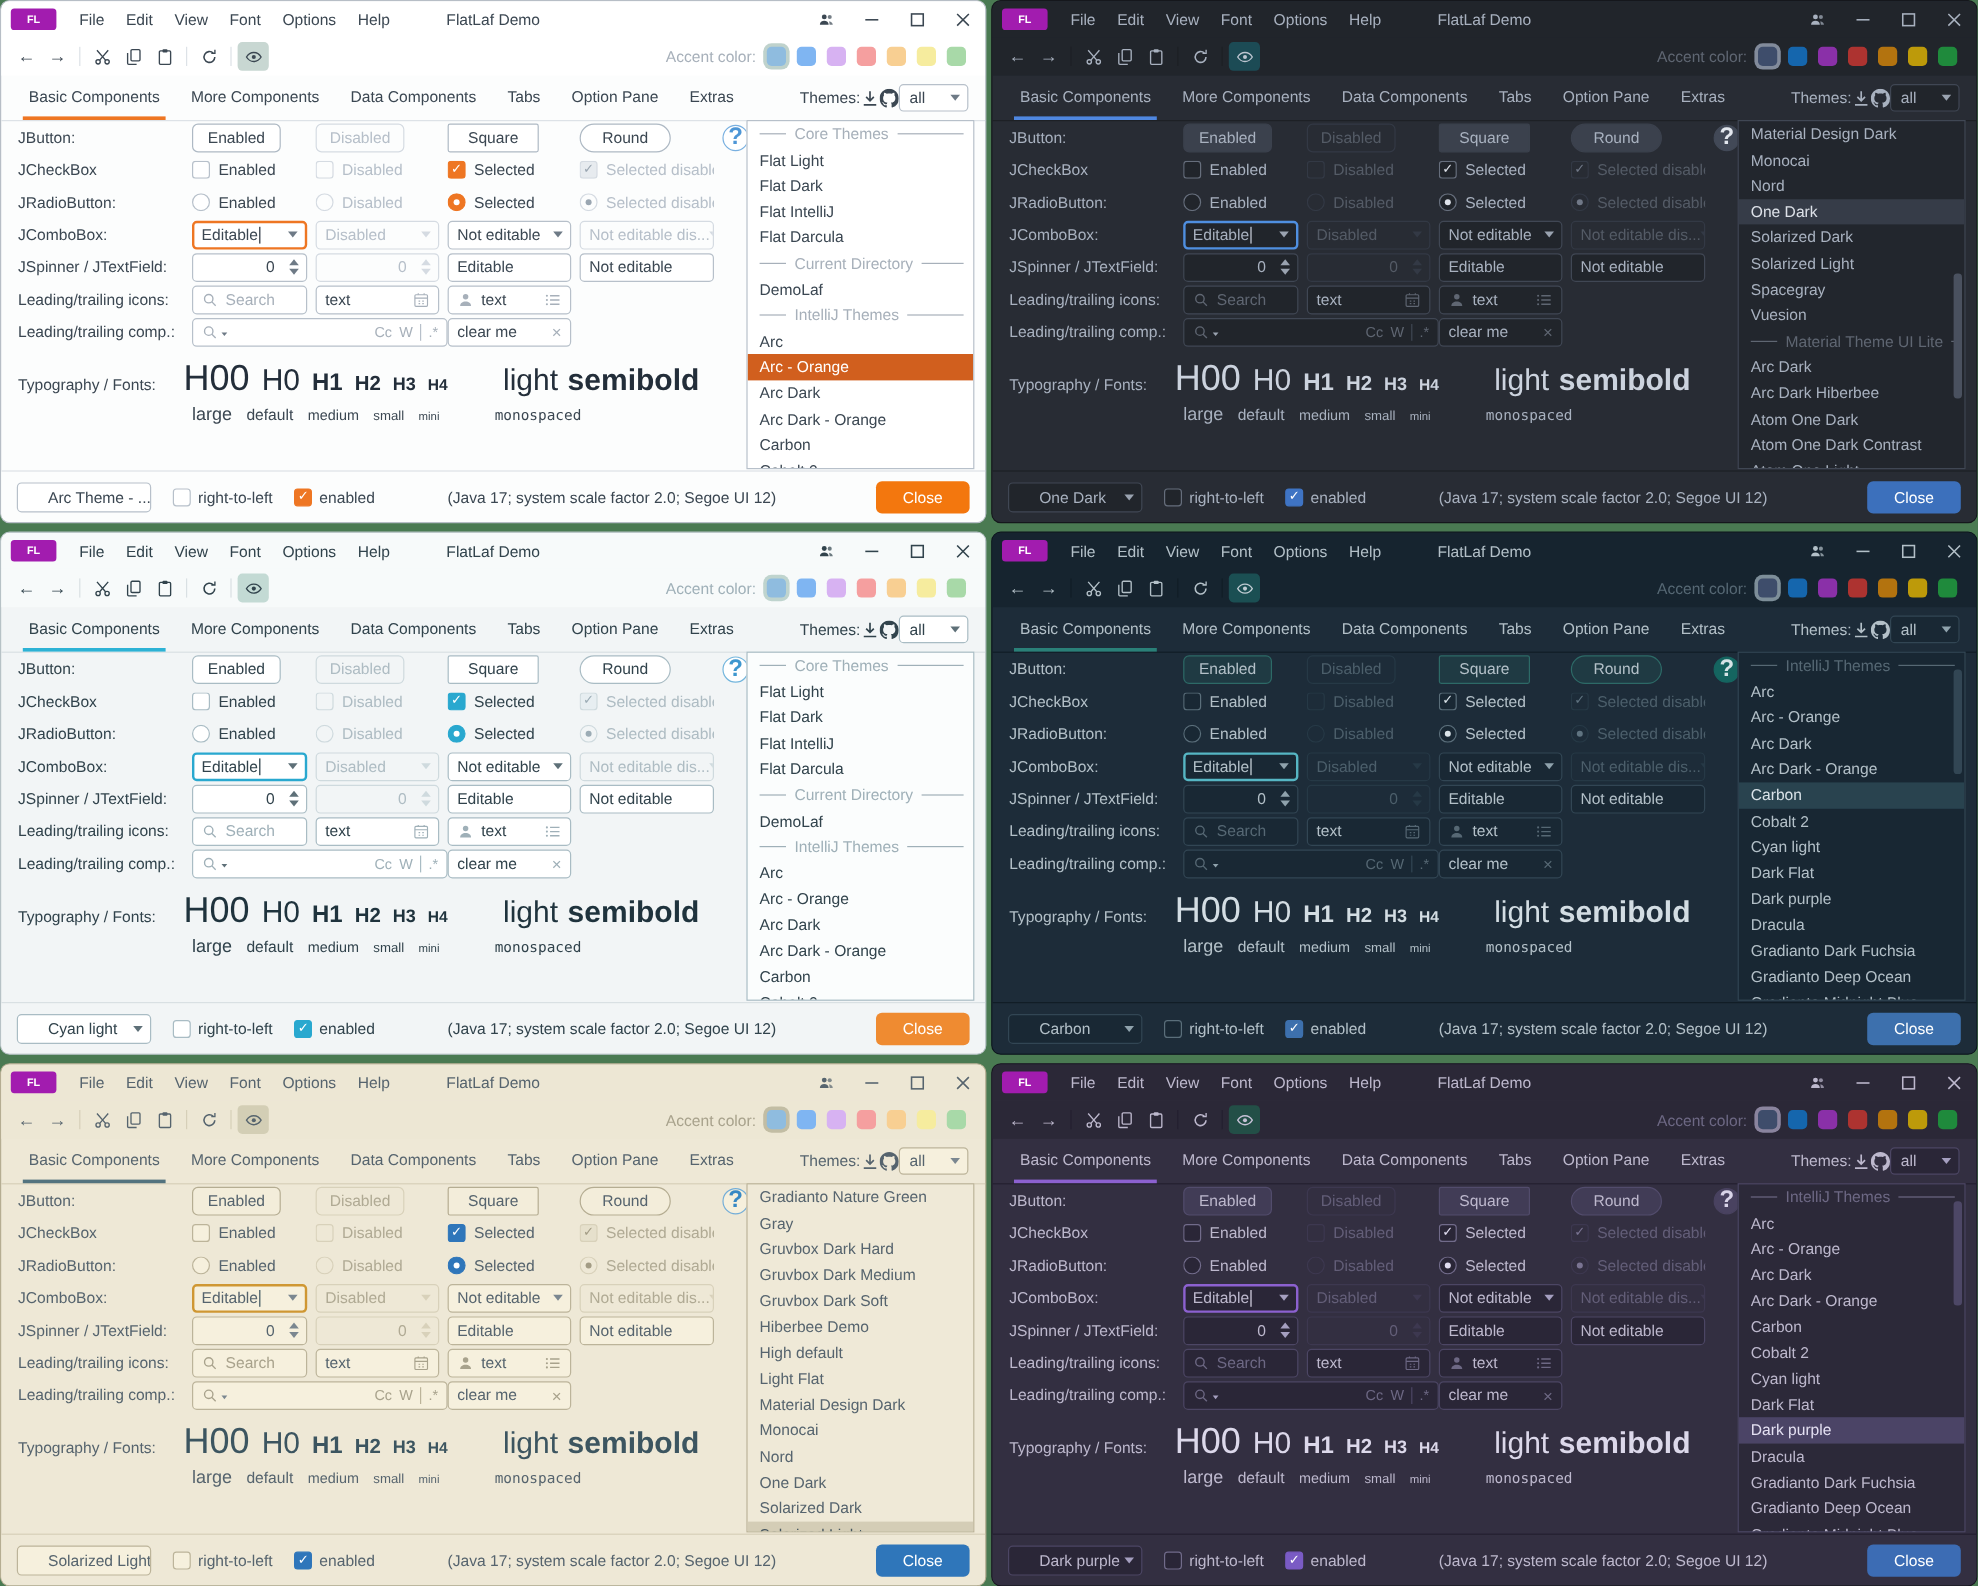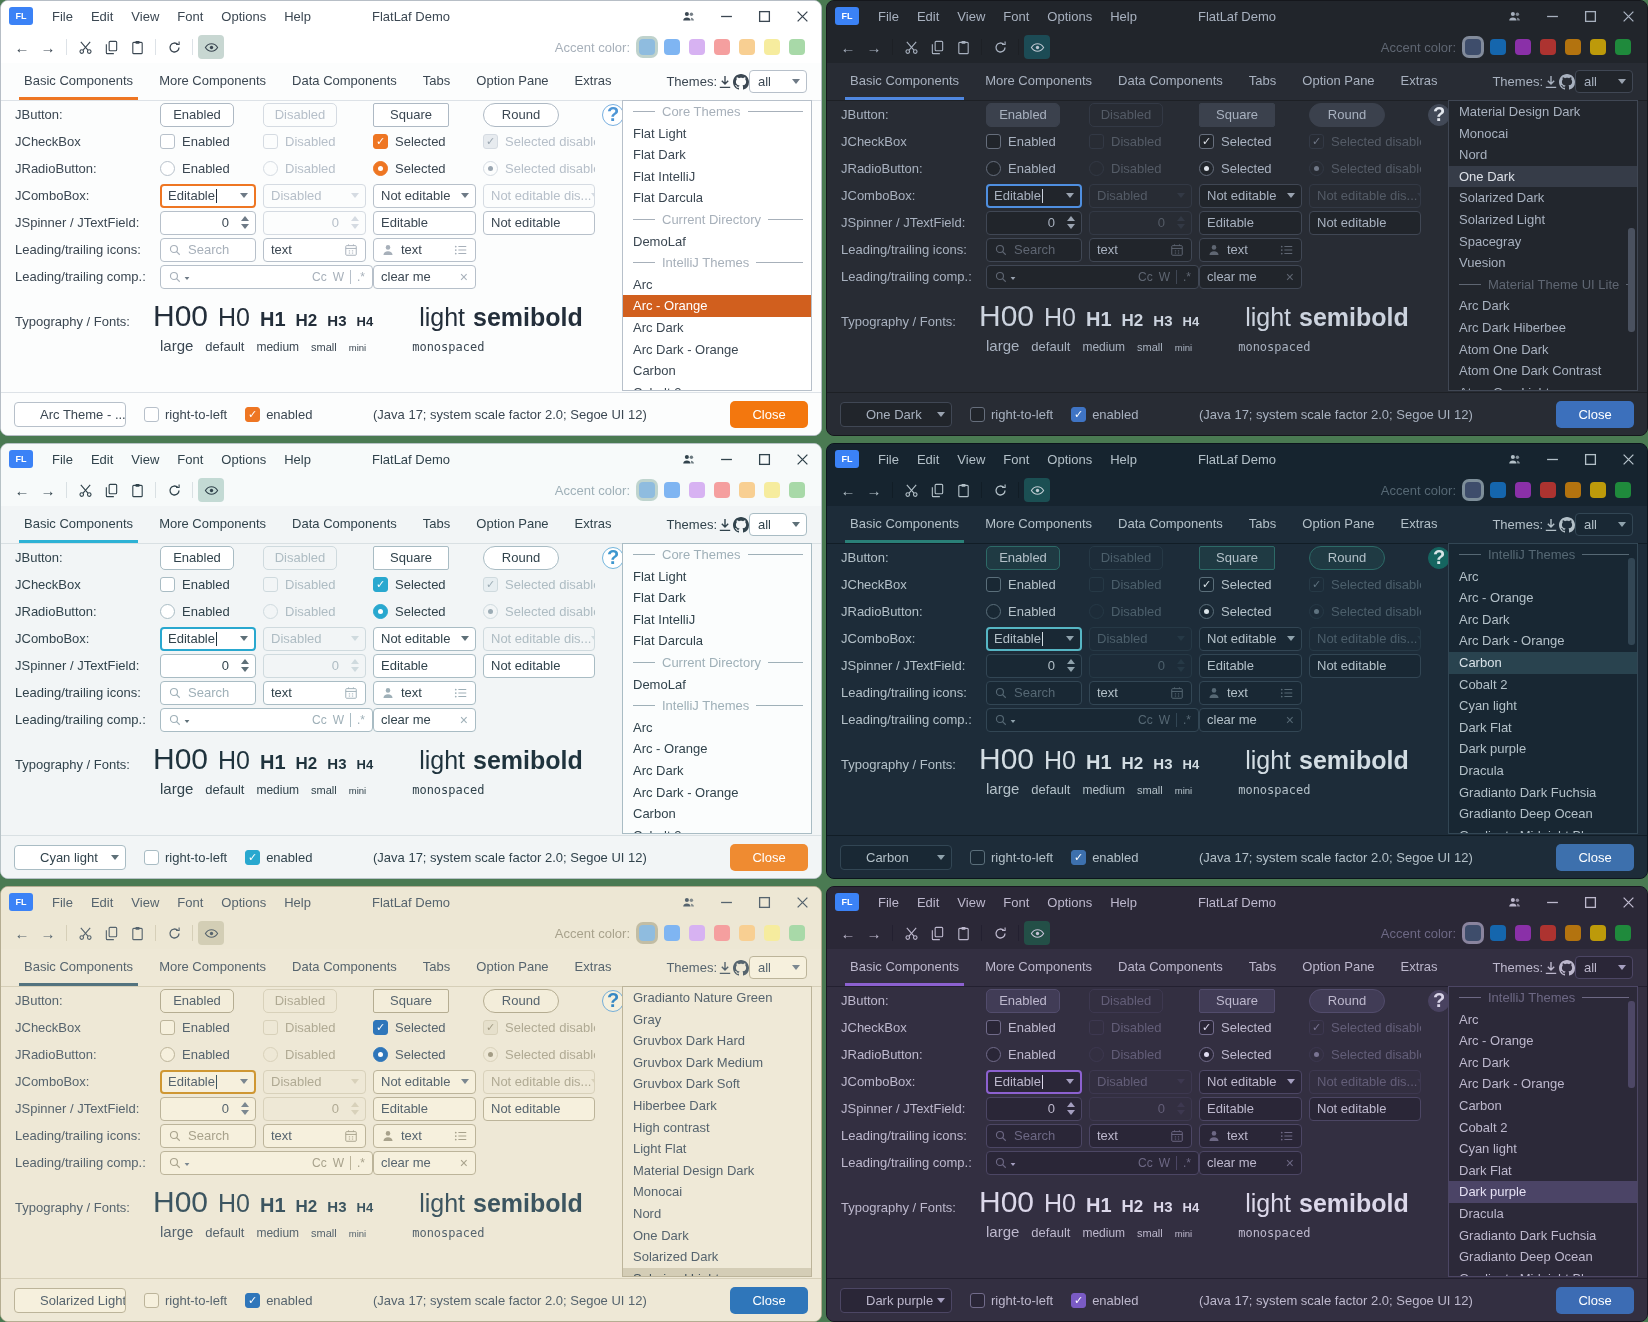--- a/index.html
+++ b/index.html
@@ -1,21 +1,21 @@
 <!DOCTYPE html>
 <html><head>
 <meta charset="utf-8">
 <style>
   html,body{margin:0;padding:0;background:#4a7a52;font-family:"Liberation Sans","DejaVu Sans",sans-serif;}
   #grid{width:1648px;height:1322px;display:grid;grid-template-columns:822px 822px;grid-template-rows:436px 436px 436px;column-gap:4px;row-gap:7px;}
   .panel{position:relative;width:822px;height:436px;box-sizing:border-box;background:var(--bg);color:var(--text);
          border:1px solid var(--winBorder);border-radius:8px;overflow:hidden;font-size:13px;}
   
   .titlebar{height:30px;background:var(--bar);display:flex;align-items:center;position:relative;}
-  .logo{width:24px;height:18px;margin:0 10px 0 8px;border-radius:3px;background:#3b82f6;color:#fff;
+  .logo{width:38px;height:18px;margin:0 10px 0 8px;border-radius:3px;background:#a21caf;color:#fff;
         font-size:9px;font-weight:bold;display:flex;align-items:center;justify-content:center;z-index:2;}
   .menu-item{padding:0 9px;z-index:2;cursor:default;}
   .win-title{position:absolute;left:0;right:0;text-align:center;z-index:1;}
   .win-controls{margin-left:auto;display:flex;z-index:2;}
   .wc{width:38px;height:30px;display:flex;align-items:center;justify-content:center;color:var(--text);}
   .wc svg{width:13px;height:13px;}
   
   .toolbar{height:32px;background:var(--bar);display:flex;align-items:center;padding:0 8px;}
   .tool{width:26px;height:24px;display:flex;align-items:center;justify-content:center;border-radius:4px;
         font-size:15px;color:var(--text);}
@@ -1665,22 +1665,22 @@
           <span class="sz szmini">mini</span>
           <span class="szmono">monospaced</span>
         </div>
       </div>
       <div class="themelist">
         <div class="tl-item">Gradianto Nature Green</div>
         <div class="tl-item">Gray</div>
         <div class="tl-item">Gruvbox Dark Hard</div>
         <div class="tl-item">Gruvbox Dark Medium</div>
         <div class="tl-item">Gruvbox Dark Soft</div>
-        <div class="tl-item">Hiberbee Dark</div>
-        <div class="tl-item">High contrast</div>
+        <div class="tl-item">Hiberbee Demo</div>
+        <div class="tl-item">High default</div>
         <div class="tl-item">Light Flat</div>
         <div class="tl-item">Material Design Dark</div>
         <div class="tl-item">Monocai</div>
         <div class="tl-item">Nord</div>
         <div class="tl-item">One Dark</div>
         <div class="tl-item">Solarized Dark</div>
         <div class="tl-item sel">Solarized Light</div>
       </div>
       <div class="bottombar">
         <div class="bb-combo">

